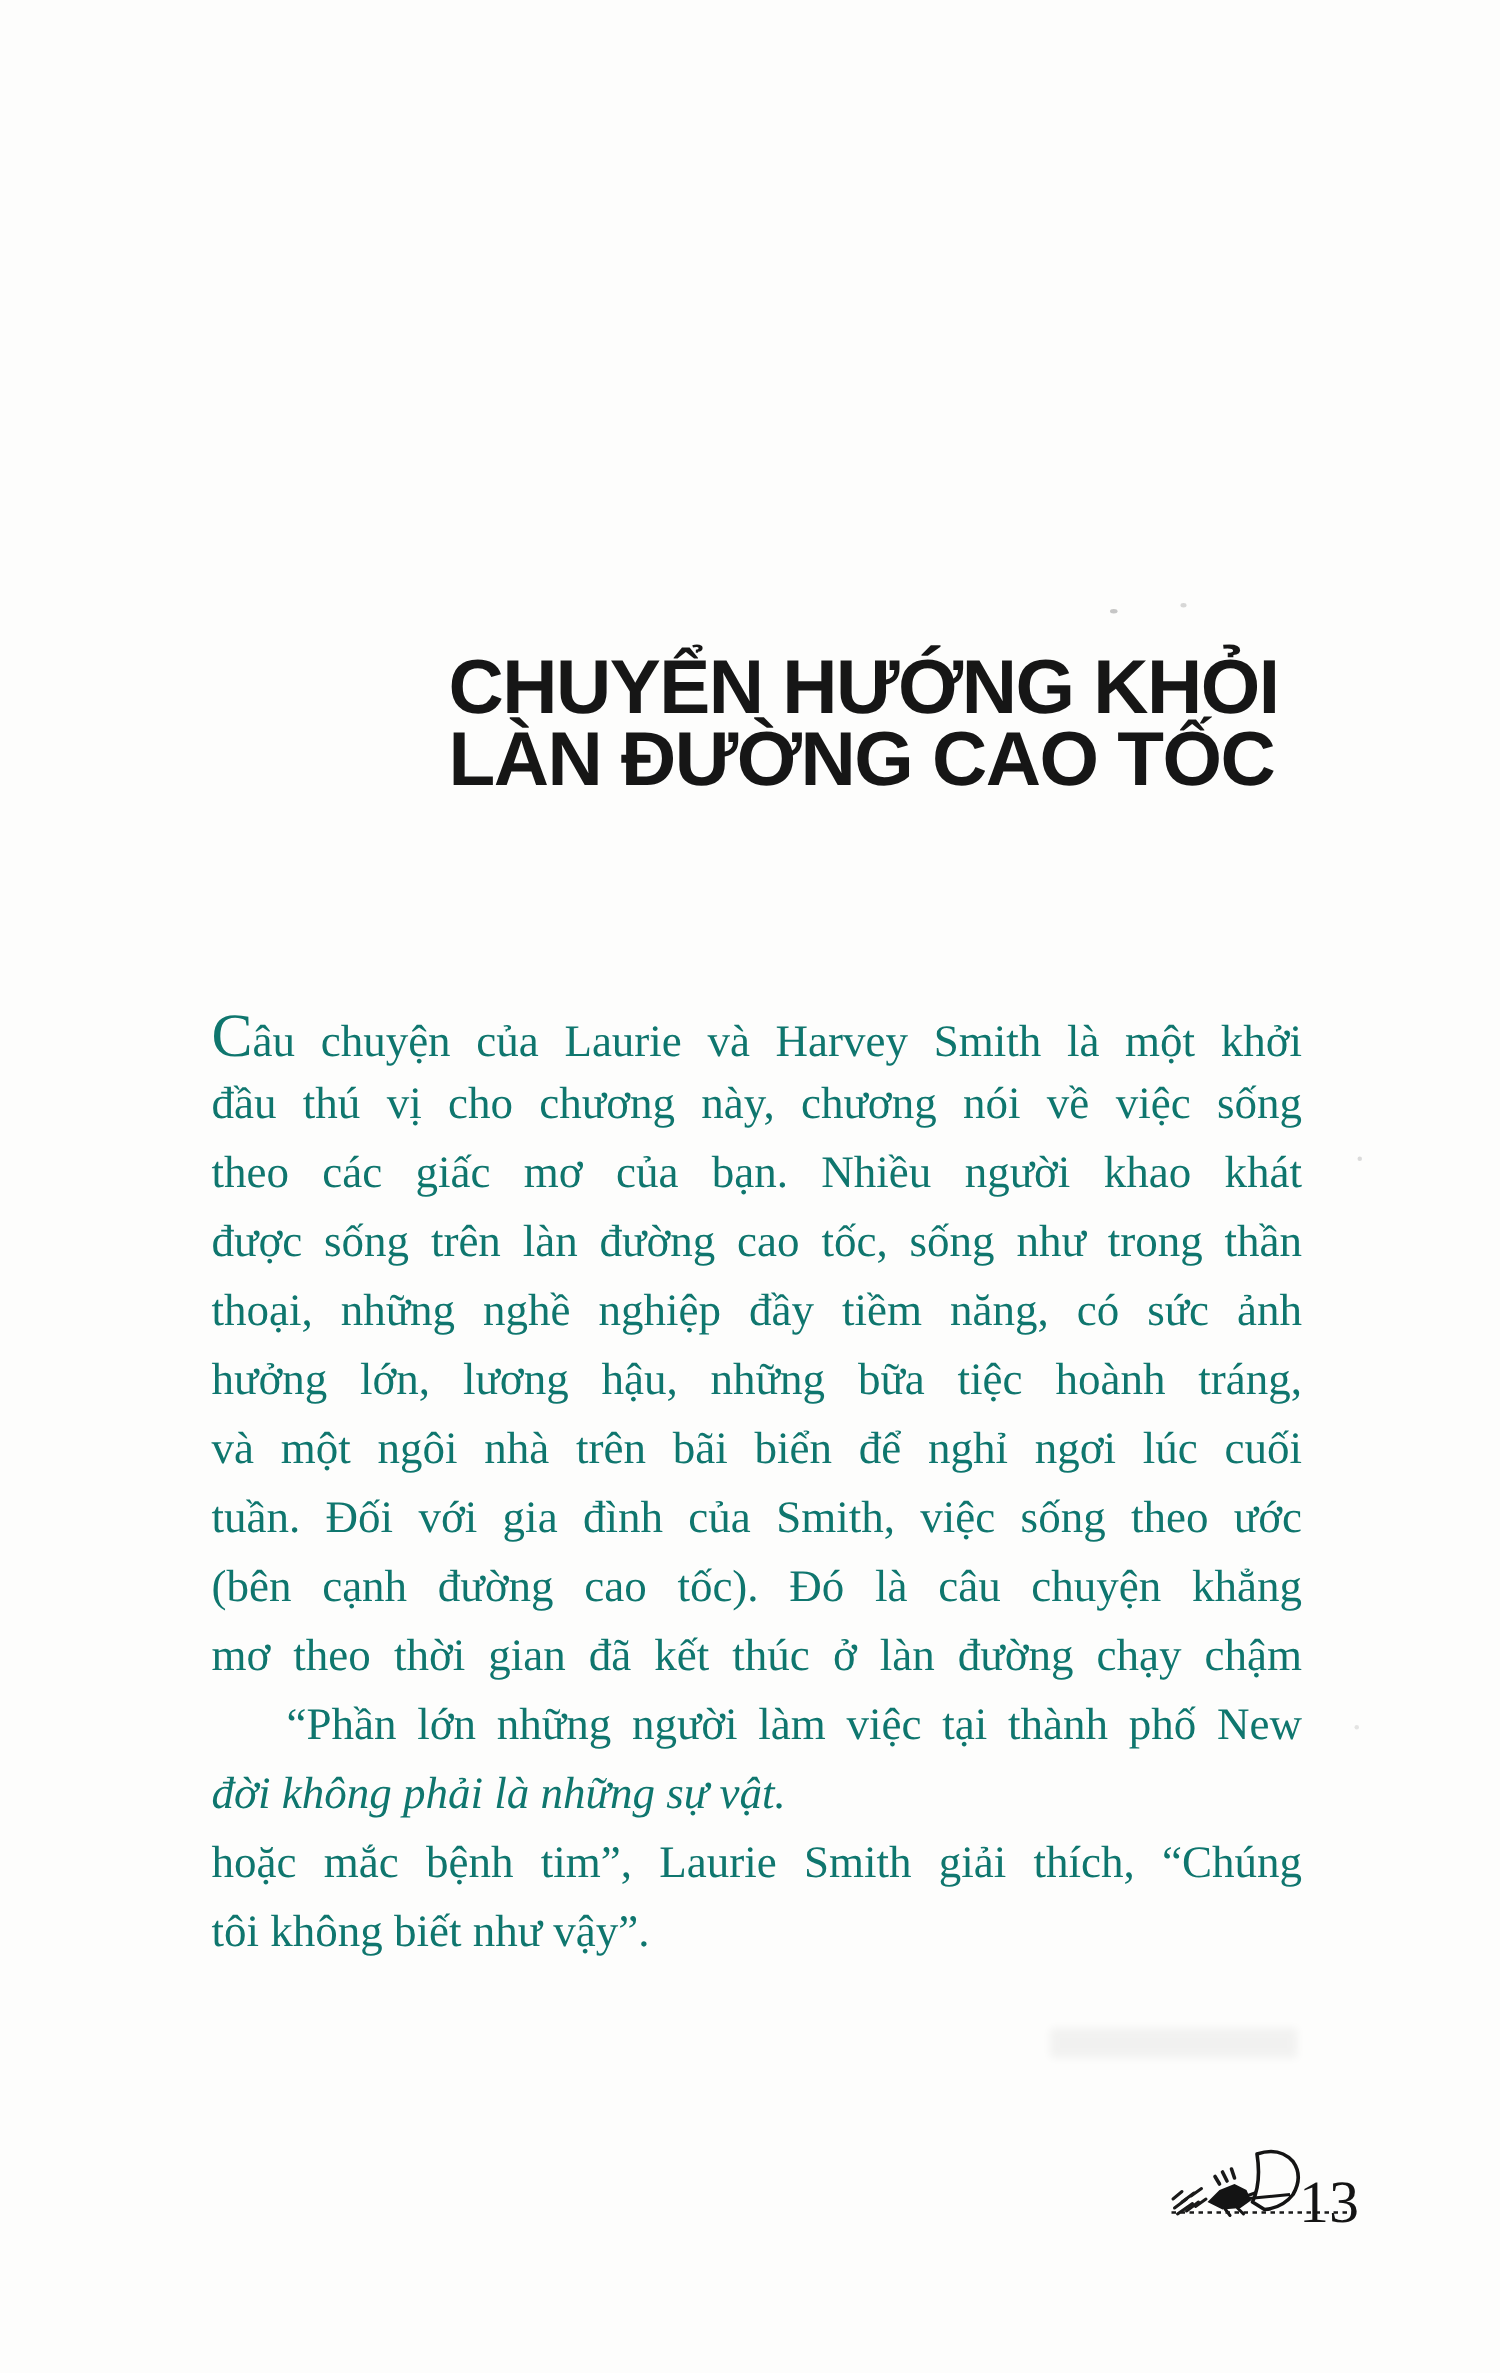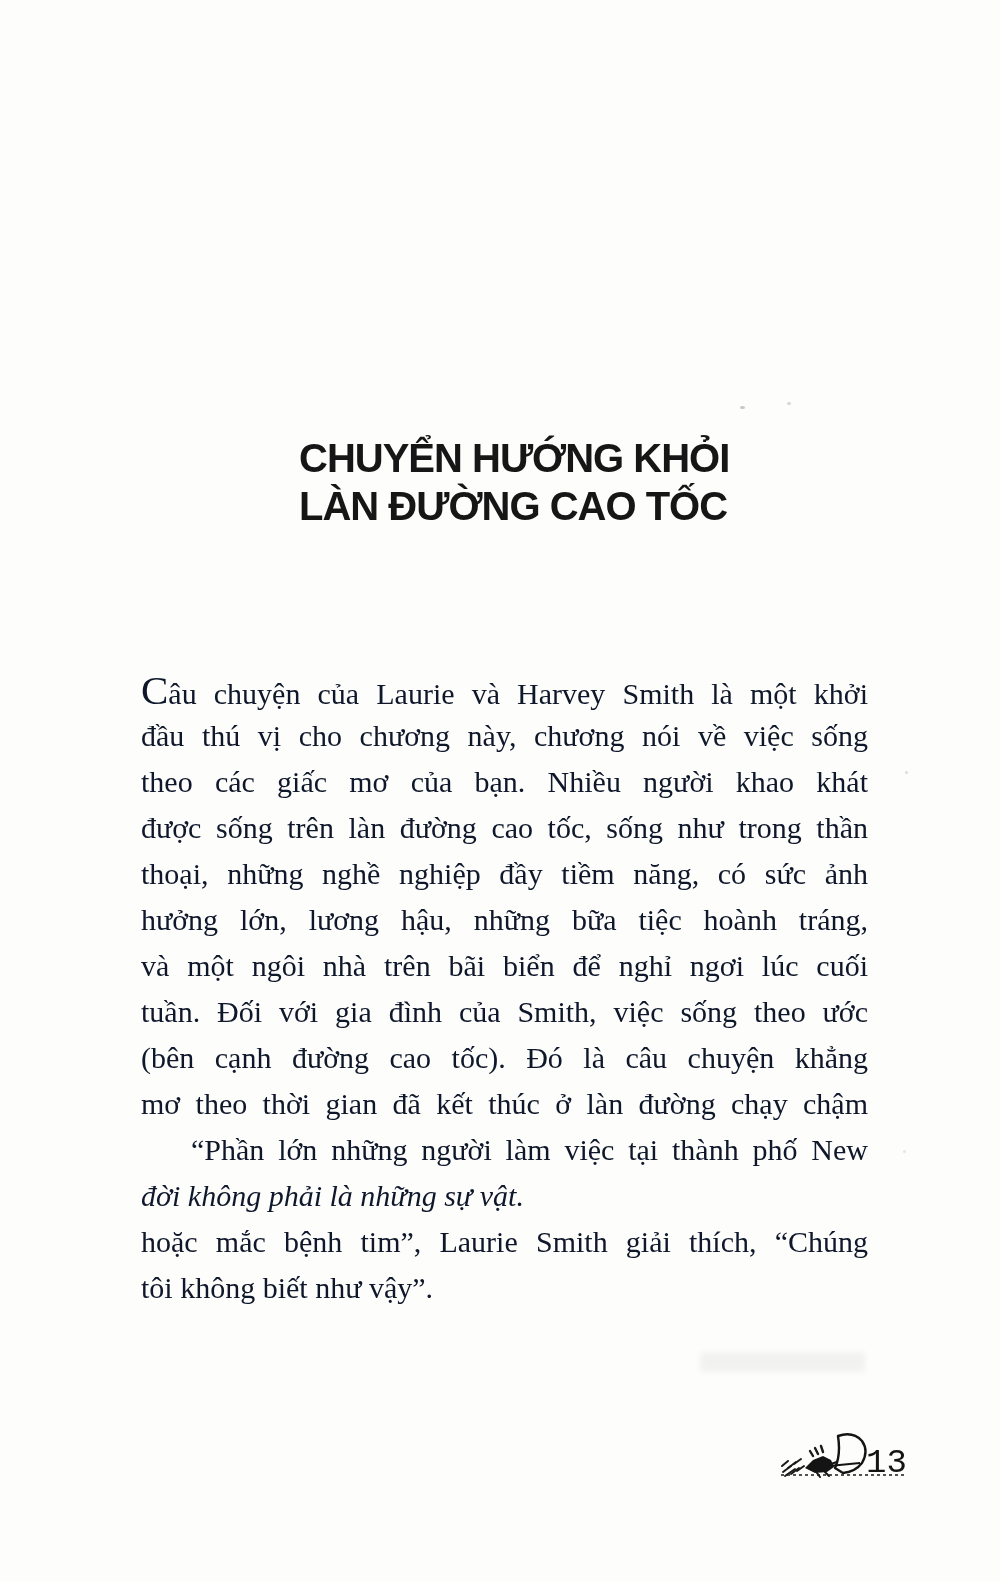--- a/index.html
+++ b/index.html
@@ -13,53 +13,53 @@
     overflow: hidden;
     margin: 0 auto;
   }
   .chapter-title {
     position: absolute;
     left: 299px;
     top: 434px;
     margin: 0;
     font-family: "Liberation Sans", sans-serif;
     font-weight: 700;
-    font-size: 40px;
+    font-size: 51px;
     line-height: 48px;
     letter-spacing: -1px;
     color: #161616;
   }
   .title-line { display: block; white-space: nowrap; }
   .body-text {
     position: absolute;
     left: 141px;
     top: 667px;
     width: 727px;
     font-size: 30px;
     line-height: 46px;
-    color: #0f172a;
+    color: #0f766e;
   }
   .line {
     height: 46px;
     text-align: justify;
     text-align-last: justify;
     white-space: nowrap;
   }
   .line.last-line {
     text-align-last: left;
   }
   .line.indent { text-indent: 50px; }
   .italic { font-style: italic; }
   .initial-cap { font-size: 41px; }
   .footer-number {
     position: absolute;
     left: 866px;
     top: 1444px;
-    font-family: Liberation Mono, monospace;
-    font-size: 34px;
+    font-family: Liberation Serif, serif;
+    font-size: 40px;
     font-weight: 400;
     color: #141414;
   }
   .footer-sketch {
     position: absolute;
     left: 775px;
     top: 1430px;
     width: 132px;
     height: 48px;
   }

